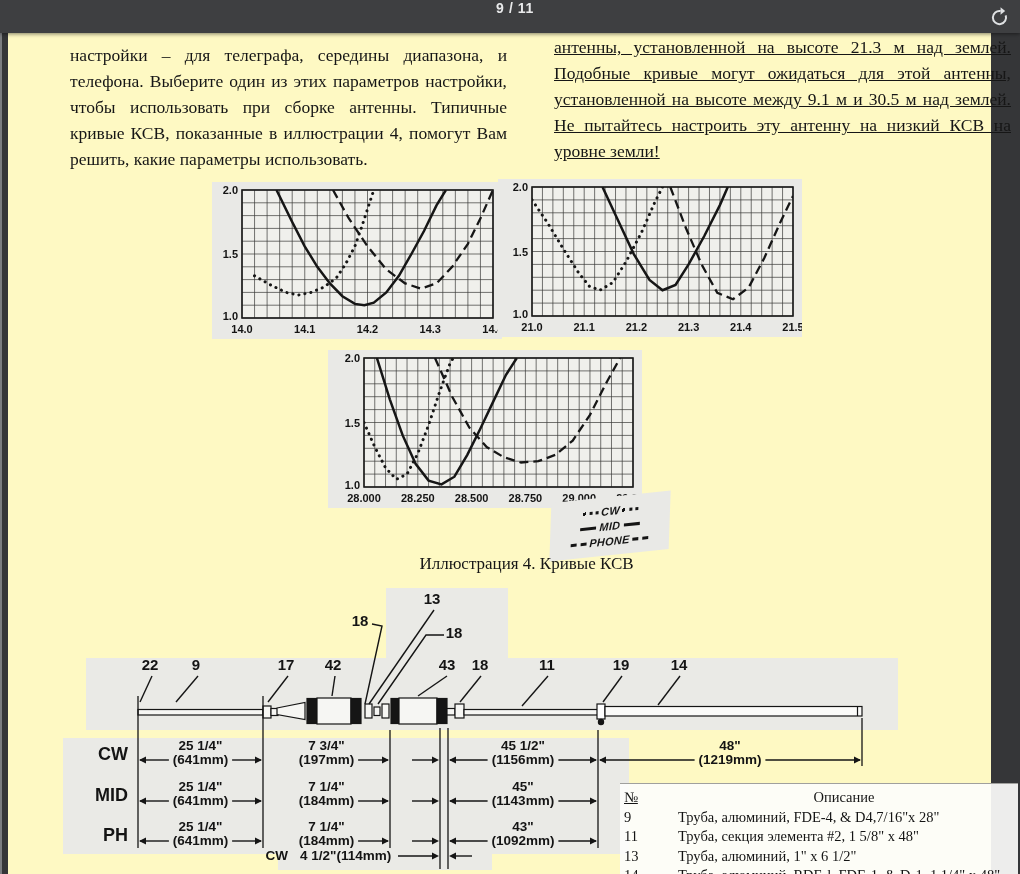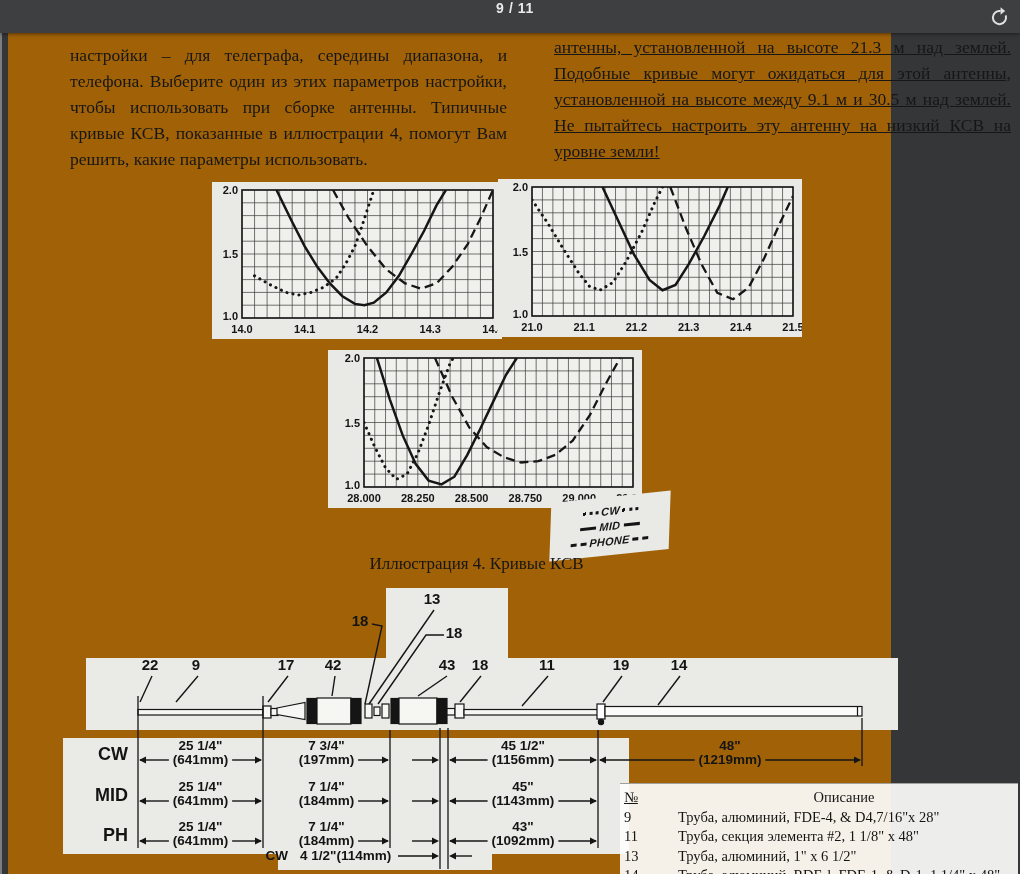--- a/index.html
+++ b/index.html
@@ -6,21 +6,21 @@
   body{width:1020px;height:874px;overflow:hidden;background:#353638;position:relative;
        font-family:"Liberation Sans",sans-serif;}
   
   .toolbar{position:absolute;top:0;left:0;right:0;height:33px;background:#3e3f41;z-index:6;
            box-shadow:0 1px 4px rgba(0,0,0,.5);}
   .page-ind{position:absolute;left:calc(50% - 14px);top:0;height:33px;line-height:33px;
             color:#e9eaeb;font:600 14px "Liberation Sans",sans-serif;letter-spacing:.6px;}
   .rotate-btn{position:absolute;right:10px;top:6px;width:21px;height:21px;cursor:pointer;}
   .viewer{position:absolute;top:33px;left:0;right:0;bottom:0;background:#353638;}
   .edge-line{position:absolute;left:0;top:0;bottom:0;width:2px;background:#7b7d80;}
-  .page{position:absolute;left:8px;top:0;width:883px;bottom:0;background:#a16207;}
+  .page{position:absolute;left:8px;top:0;width:983px;bottom:0;background:#fef9c3;}
   
   .col{position:absolute;font:17.5px/26px "Liberation Serif",serif;color:#161616;
        text-align:justify;}
   .caption{position:absolute;left:0;width:100%;text-align:center;
            font:17px "Liberation Serif",serif;color:#161616;}
   
   .chart{position:absolute;background:#e9e9e6;}
   .chart svg{display:block;}
   .legend{position:absolute;background:#e9e9e6;transform:rotate(-6deg) skewX(-8deg);
           display:flex;flex-direction:column;justify-content:center;padding:2px 4px;}
@@ -392,21 +392,21 @@
         <span class="no-h">№</span>
         <span class="desc-h">Описание</span>
       </div>
       <div id="parts-rows">
           <div class="prow">
             <span class="pnum">9</span>
             <span class="pdesc">Труба, алюминий, FDE-4, &amp; D4,7/16"x 28"</span>
           </div>
           <div class="prow">
             <span class="pnum">11</span>
-            <span class="pdesc">Труба, секция элемента #2, 1 1/8" x 48"</span>
+            <span class="pdesc">Труба, секция элемента #2, 1 5/8" x 48"</span>
           </div>
           <div class="prow">
             <span class="pnum">13</span>
             <span class="pdesc">Труба, алюминий, 1" x 6 1/2"</span>
           </div>
           <div class="prow">
             <span class="pnum">14</span>
             <span class="pdesc">Труба, алюминий, RDE-l, FDE-1, &amp; D-1, 1 1/4" x 48"</span>
           </div>
         </div>

